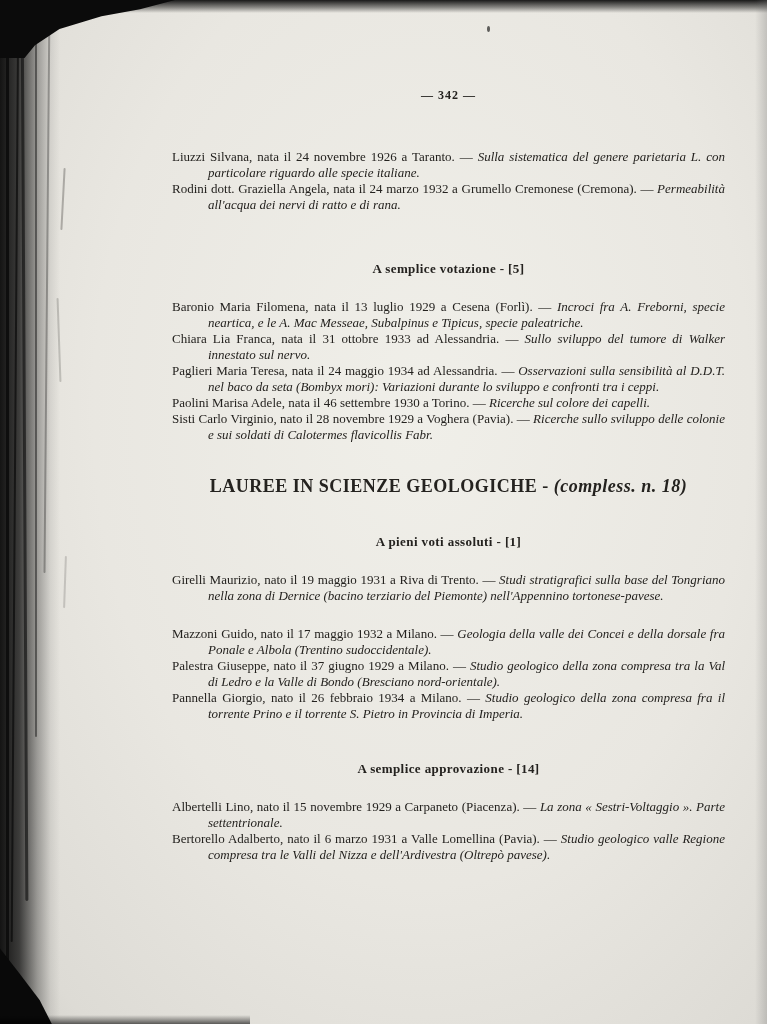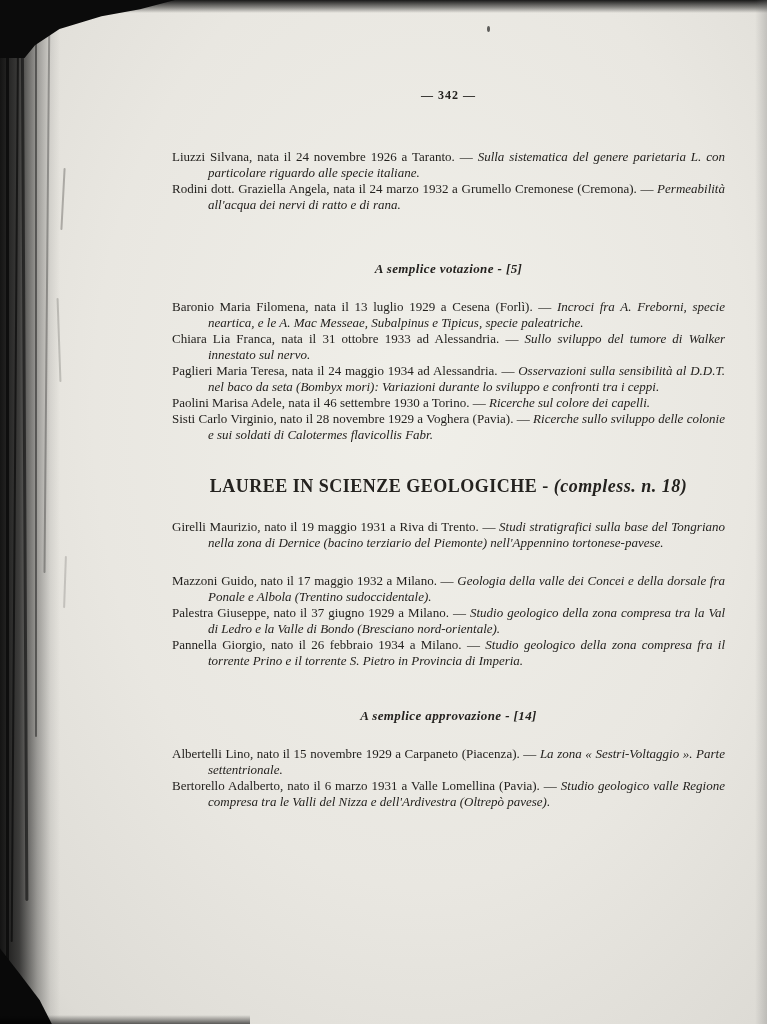--- a/index.html
+++ b/index.html
@@ -34,21 +34,21 @@
   .mark{position:absolute;background:rgba(50,48,45,.32);border-radius:2px;}
   .m1{left:62px;top:168px;width:2px;height:62px;transform:rotate(3deg);}
   .m2{left:58px;top:298px;width:2px;height:84px;opacity:.7;transform:rotate(-2deg);}
   .m3{left:64px;top:556px;width:2px;height:52px;opacity:.6;transform:rotate(2deg);}
   .speck{position:absolute;left:487px;top:26px;width:3px;height:6px;background:rgba(0,0,0,.6);border-radius:50%;}
   
   .content{position:absolute;left:172px;top:88px;width:553px;}
   .pagenum{text-align:center;font-size:12px;margin:0 0 0 0;letter-spacing:1px;font-weight:bold;}
   .entry{margin:0;padding-left:36px;text-indent:-36px;font-size:13px;line-height:16px;text-align:justify;}
   .thesis{font-style:italic;}
-  .heading{text-align:center;font-size:13px;font-weight:bold;margin:0;letter-spacing:.4px;font-style:italic;}
+  .heading{text-align:center;font-size:13px;font-weight:bold;margin:0;letter-spacing:.4px;}
   .major-heading{text-align:center;font-size:18px;font-weight:bold;margin:0;letter-spacing:.5px;}
   .major-heading .note{font-style:italic;}
   .mt-44{margin-top:46px;} .mt-48{margin-top:48px;} .mt-22{margin-top:22px;}
   .mt-32{margin-top:33px;} .mt-37{margin-top:37px;} .mt-40{margin-top:40px;} .mt-39{margin-top:39px;}
 </style>
 </head>
 <body>
 
 <div class="page">
 
@@ -81,20 +81,21 @@
     <div class="mt-22">
       <p class="entry"><span>Baronio Maria Filomena, nata il 13 luglio 1929 a Cesena (Forlì). — </span><span class="thesis">Incroci fra A. Freborni, specie neartica, e le A. Mac Messeae, Subalpinus e Tipicus, specie paleatriche.</span></p>
       <p class="entry"><span>Chiara Lia Franca, nata il 31 ottobre 1933 ad Alessandria. — </span><span class="thesis">Sullo sviluppo del tumore di Walker innestato sul nervo.</span></p>
       <p class="entry"><span>Paglieri Maria Teresa, nata il 24 maggio 1934 ad Alessandria. — </span><span class="thesis">Osservazioni sulla sensibilità al D.D.T. nel baco da seta (Bombyx mori): Variazioni durante lo sviluppo e confronti tra i ceppi.</span></p>
       <p class="entry"><span>Paolini Marisa Adele, nata il 46 settembre 1930 a Torino. — </span><span class="thesis">Ricerche sul colore dei capelli.</span></p>
       <p class="entry"><span>Sisti Carlo Virginio, nato il 28 novembre 1929 a Voghera (Pavia). — </span><span class="thesis">Ricerche sullo sviluppo delle colonie e sui soldati di Calotermes flavicollis Fabr.</span></p>
     </div>
 
     <h2 class="major-heading mt-32"><span>LAUREE IN SCIENZE GEOLOGICHE - </span><span class="note">(compless. n. 18)</span></h2>
 
+    <h3 class="heading mt-37">A pieni voti assoluti - [1]</h3>
     <div class="mt-22">
       <p class="entry"><span>Girelli Maurizio, nato il 19 maggio 1931 a Riva di Trento. — </span><span class="thesis">Studi stratigrafici sulla base del Tongriano nella zona di Dernice (bacino terziario del Piemonte) nell'Appennino tortonese-pavese.</span></p>
     </div>
 
     <div class="mt-22">
       <p class="entry"><span>Mazzoni Guido, nato il 17 maggio 1932 a Milano. — </span><span class="thesis">Geologia della valle dei Concei e della dorsale fra Ponale e Albola (Trentino sudoccidentale).</span></p>
       <p class="entry"><span>Palestra Giuseppe, nato il 37 giugno 1929 a Milano. — </span><span class="thesis">Studio geologico della zona compresa tra la Val di Ledro e la Valle di Bondo (Bresciano nord-orientale).</span></p>
       <p class="entry"><span>Pannella Giorgio, nato il 26 febbraio 1934 a Milano. — </span><span class="thesis">Studio geologico della zona compresa fra il torrente Prino e il torrente S. Pietro in Provincia di Imperia.</span></p>
     </div>
 

